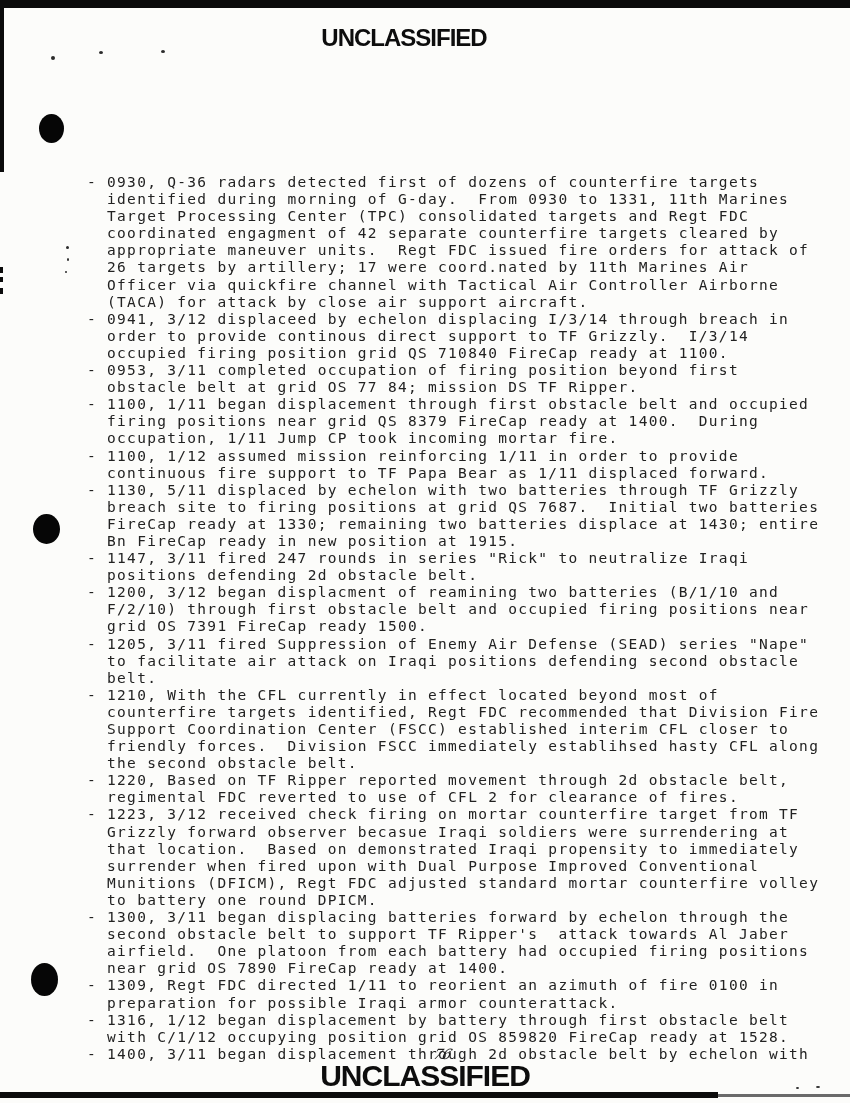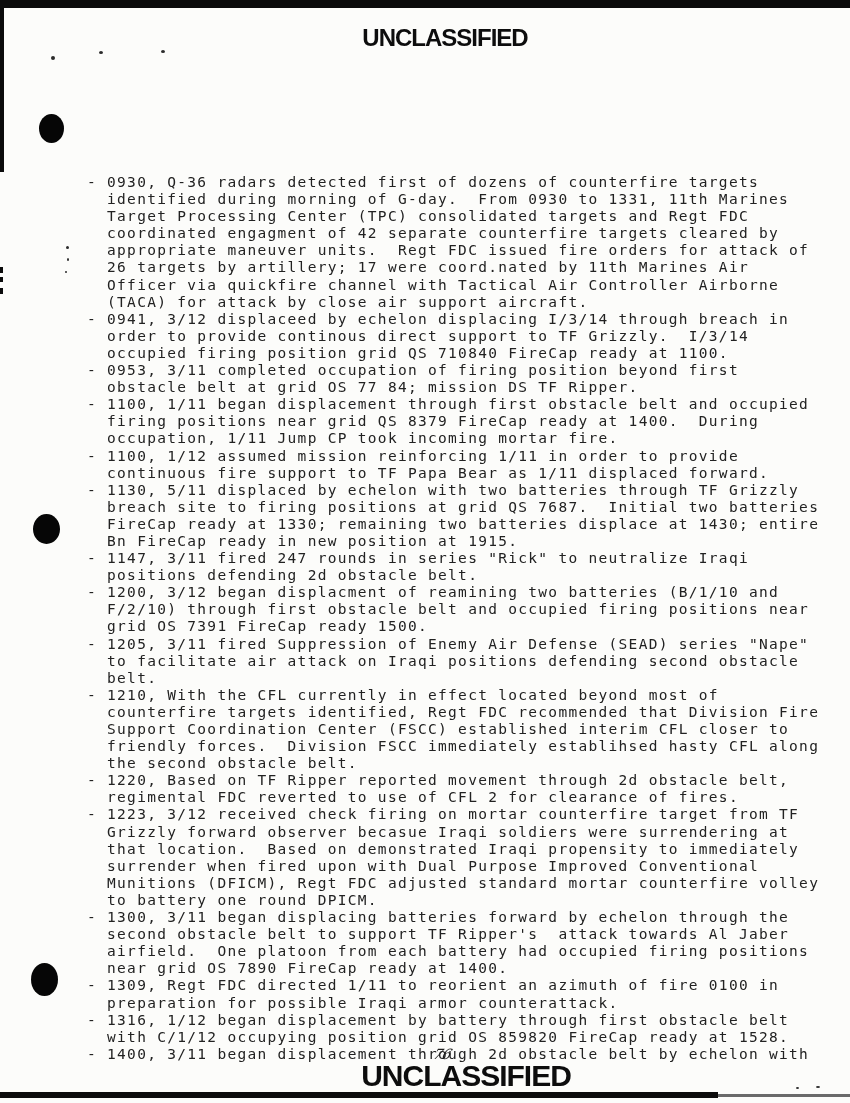--- a/index.html
+++ b/index.html
@@ -18,21 +18,21 @@
   
   .hole { position:absolute; background:#060606; border-radius:50%; }
   .hole-1 { left:39px;  top:114px; width:25px; height:29px; }
   .hole-2 { left:33px;  top:514px; width:27px; height:30px; }
   .hole-3 { left:31px;  top:963px; width:27px; height:33px; }
   
   .speck { position:absolute; background:#2b2b2b; border-radius:50%; }
   
   .classification {
     position:absolute; font-family:"Liberation Sans", sans-serif;
-    font-weight:bold; color:var(--header_ink,#0d0d0d); text-align:center;margin-left:41px;
+    font-weight:bold; color:var(--header_ink,#0d0d0d); text-align:center;
   }
   .classification.top    { top:24px;  left:0; width:808px; font-size:24px; letter-spacing:-1px; }
   .classification.bottom { top:1059px; left:0; width:850px; font-size:30px; letter-spacing:-1px; }
   
   .doc-text {
     position:absolute; top:162px; left:75px; margin:12px;
     font-family:"DejaVu Sans Mono", monospace;
     font-size:14.5px; line-height:17.1px; letter-spacing:1.3px;
     font-weight:normal; color:var(--ink,#222222);
     white-space:pre;

